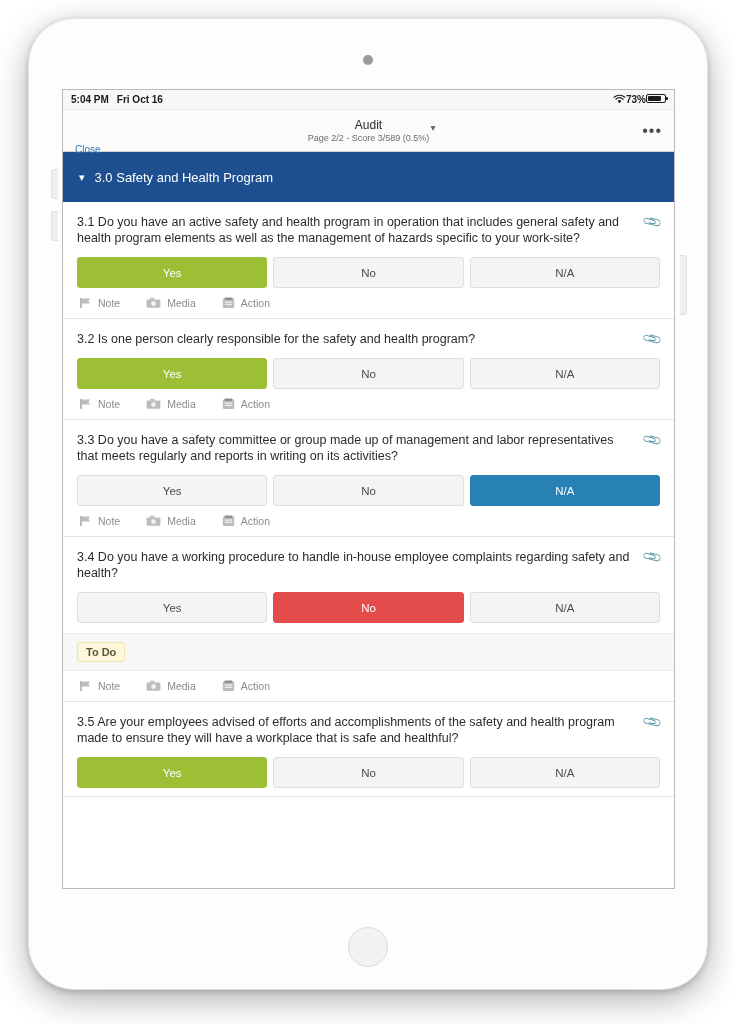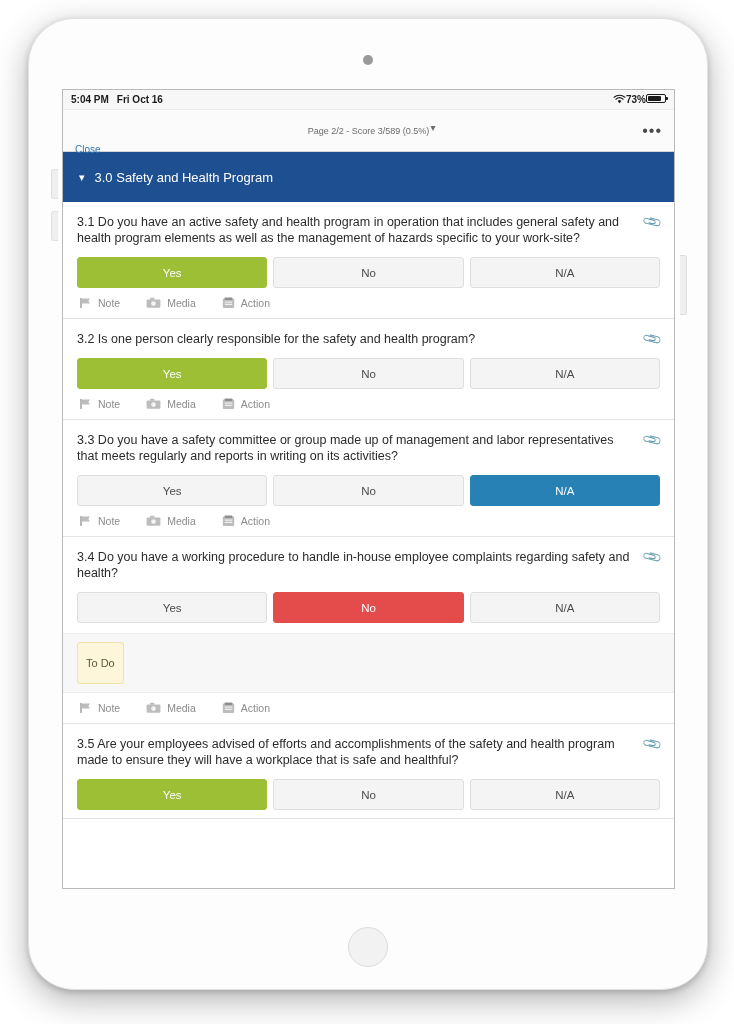--- a/index.html
+++ b/index.html
@@ -251,23 +251,24 @@
     padding: 8px 14px;
     display: flex;
     align-items: center;
     gap: 10px;
   }
   .todo-badge {
     background: #fdf6db;
     border: 1px solid #f0e4a8;
     color: #5d5636;
     font-size: 11px;
-    padding: 14px 8px;
+    padding: 3px 8px;
     border-radius: 3px;
     white-space: nowrap;
+    font-weight: bold;
   }
   .todo-text { font-size: 11px; color: #555555; }
 
   .meta-row {
     display: flex;
     gap: 26px;
     align-items: flex-start;
     padding: 9px 2px 9px 2px;
   }
   .meta {
@@ -325,20 +326,21 @@
           <span>73%</span>
           <span class="battery">
             <span class="battery-fill"></span>
           </span>
         </div>
       </div>
 
       <div class="navbar">
         <span class="close-btn">Close</span>
         <div class="nav-center">
+          <div class="nav-title">Audit</div>
           <div class="nav-sub">Page 2/2 - Score 3/589 (0.5%)</div>
         </div>
         <span class="nav-chevron">▾</span>
         <div class="nav-right">
           <span class="dots">•••</span>
         </div>
       </div>
 
       <div class="section-header">
         <span class="section-chevron">▾</span>

